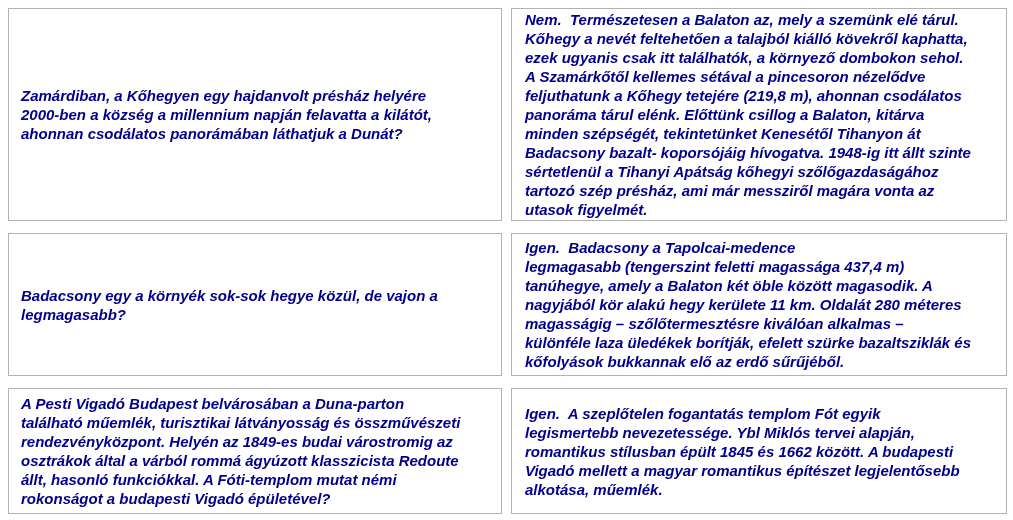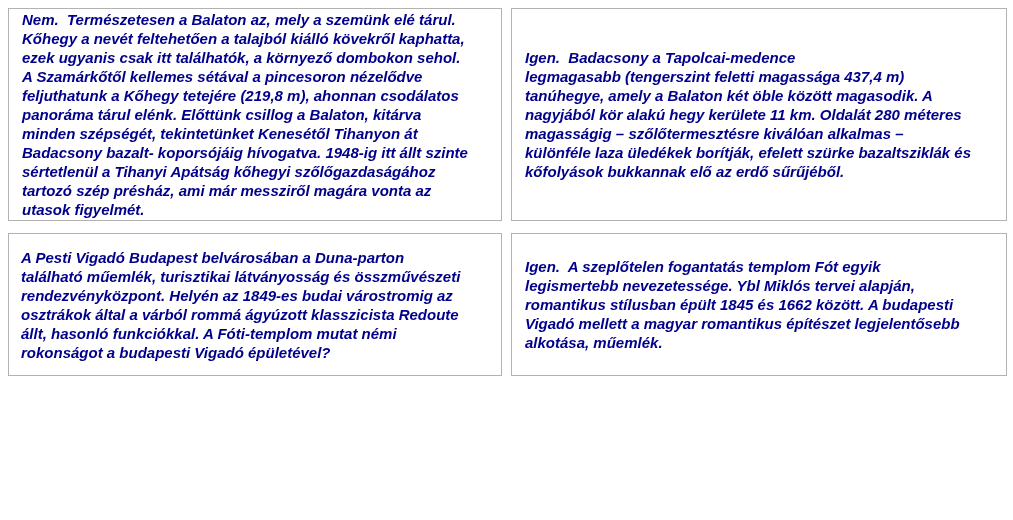--- a/index.html
+++ b/index.html
@@ -43,34 +43,43 @@
     white-space: pre;
     font-style: italic;
   }
 </style>
 </head>
 <body>
 
 <div class="page">
   <div class="qa-grid">
 
+    <div class="cell q">
+      <div class="txt">Zamárdiban, a Kőhegyen egy hajdanvolt présház helyére
+2000-ben a község a millennium napján felavatta a kilátót,
+ahonnan csodálatos panorámában láthatjuk a Dunát?</div>
+    </div>
     <div class="cell a">
       <div class="txt">Nem.  Természetesen a Balaton az, mely a szemünk elé tárul.
 Kőhegy a nevét feltehetően a talajból kiálló kövekről kaphatta,
 ezek ugyanis csak itt találhatók, a környező dombokon sehol.
 A Szamárkőtől kellemes sétával a pincesoron nézelődve
 feljuthatunk a Kőhegy tetejére (219,8 m), ahonnan csodálatos
 panoráma tárul elénk. Előttünk csillog a Balaton, kitárva
 minden szépségét, tekintetünket Kenesétől Tihanyon át
 Badacsony bazalt- koporsójáig hívogatva. 1948-ig itt állt szinte
 sértetlenül a Tihanyi Apátság kőhegyi szőlőgazdaságához
 tartozó szép présház, ami már messziről magára vonta az
 utasok figyelmét.</div>
     </div>
 
+    <div class="cell q">
+      <div class="txt">Badacsony egy a környék sok-sok hegye közül, de vajon a
+legmagasabb?</div>
+    </div>
     <div class="cell a">
       <div class="txt">Igen.  Badacsony a Tapolcai-medence
 legmagasabb (tengerszint feletti magassága 437,4 m)
 tanúhegye, amely a Balaton két öble között magasodik. A
 nagyjából kör alakú hegy kerülete 11 km. Oldalát 280 méteres
 magasságig – szőlőtermesztésre kiválóan alkalmas –
 különféle laza üledékek borítják, efelett szürke bazaltsziklák és
 kőfolyások bukkannak elő az erdő sűrűjéből.</div>
     </div>
 

